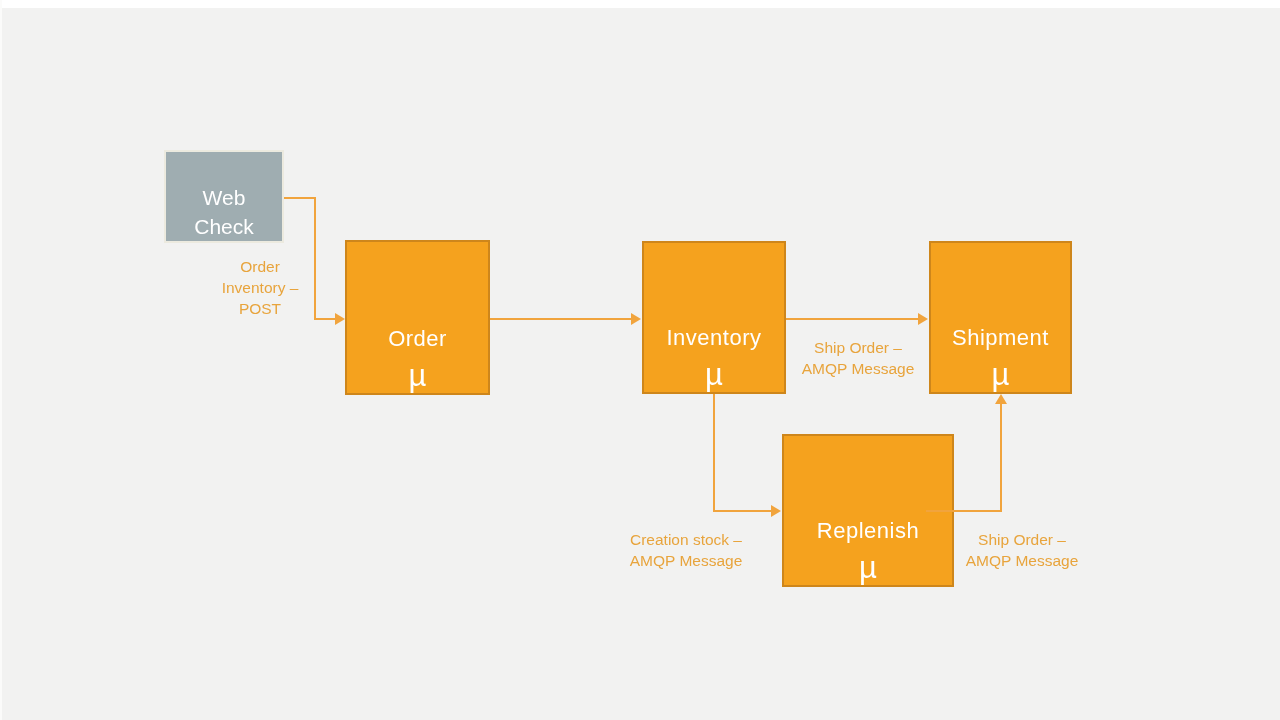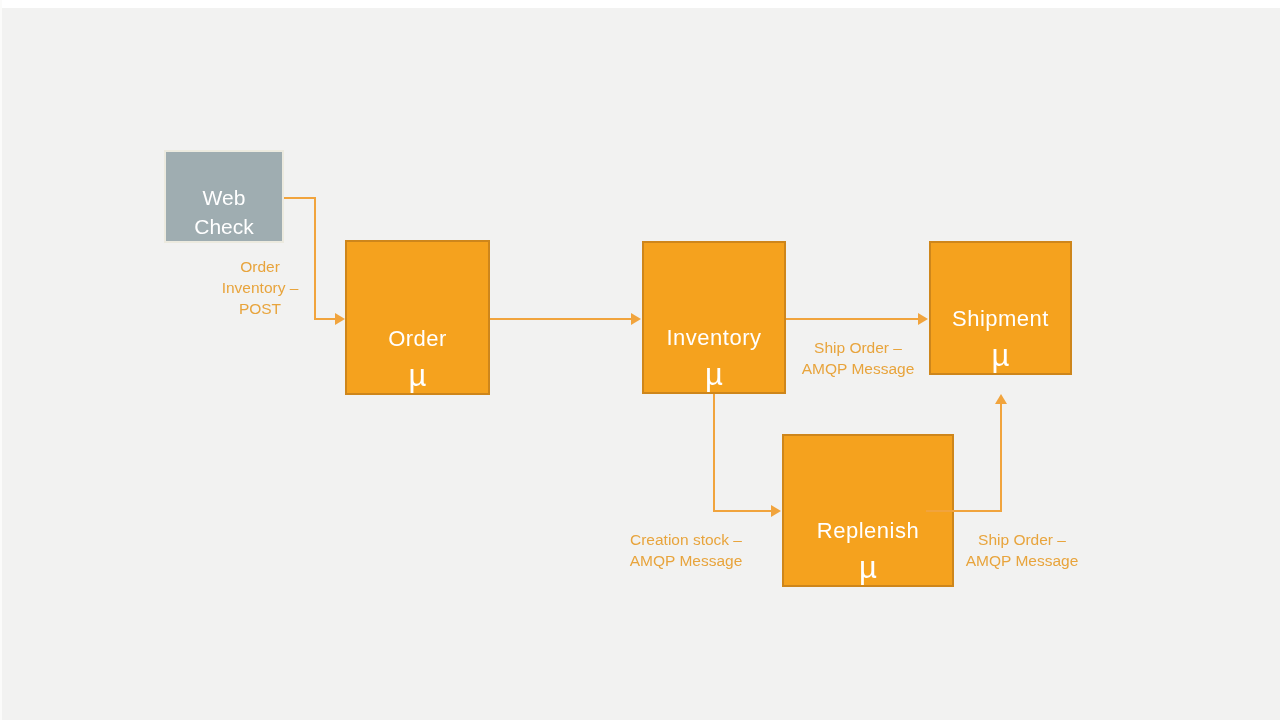--- a/index.html
+++ b/index.html
@@ -39,21 +39,21 @@
     background: #9fadb1;
     border: 2px solid #eceadf;
   }
   .node-name { font-size: 22px; line-height: 26px; letter-spacing: 0.5px; }
   .node-symbol { font-size: 31px; line-height: 34px; margin-top: 7px; }
   .client-line { font-size: 21px; line-height: 29px; }
 
   #node-web-client { left: 164px; top: 150px; width: 120px; height: 93px; }
   #node-order     { left: 345px; top: 240px; width: 145px; height: 155px; }
   #node-inventory { left: 642px; top: 241px; width: 144px; height: 153px; }
-  #node-shipment  { left: 929px; top: 241px; width: 143px; height: 134px; }
+  #node-shipment  { left: 929px; top: 241px; width: 143px; height: 153px; }
   #node-replenish { left: 782px; top: 434px; width: 172px; height: 153px; }
 
   
   .seg { position: absolute; background: #f1a43d; }
   .ah { position: absolute; width: 0; height: 0; }
   .ah-right {
     border-top: 6px solid transparent;
     border-bottom: 6px solid transparent;
     border-left: 10px solid #f1a43d;
   }

